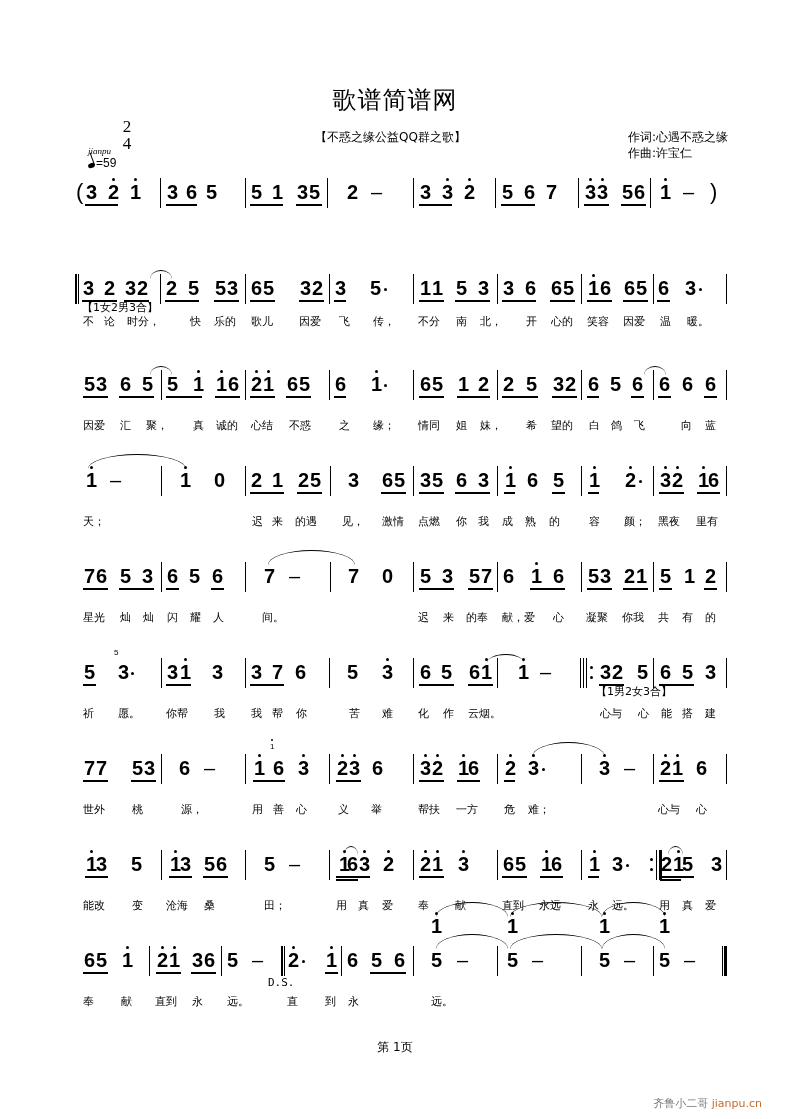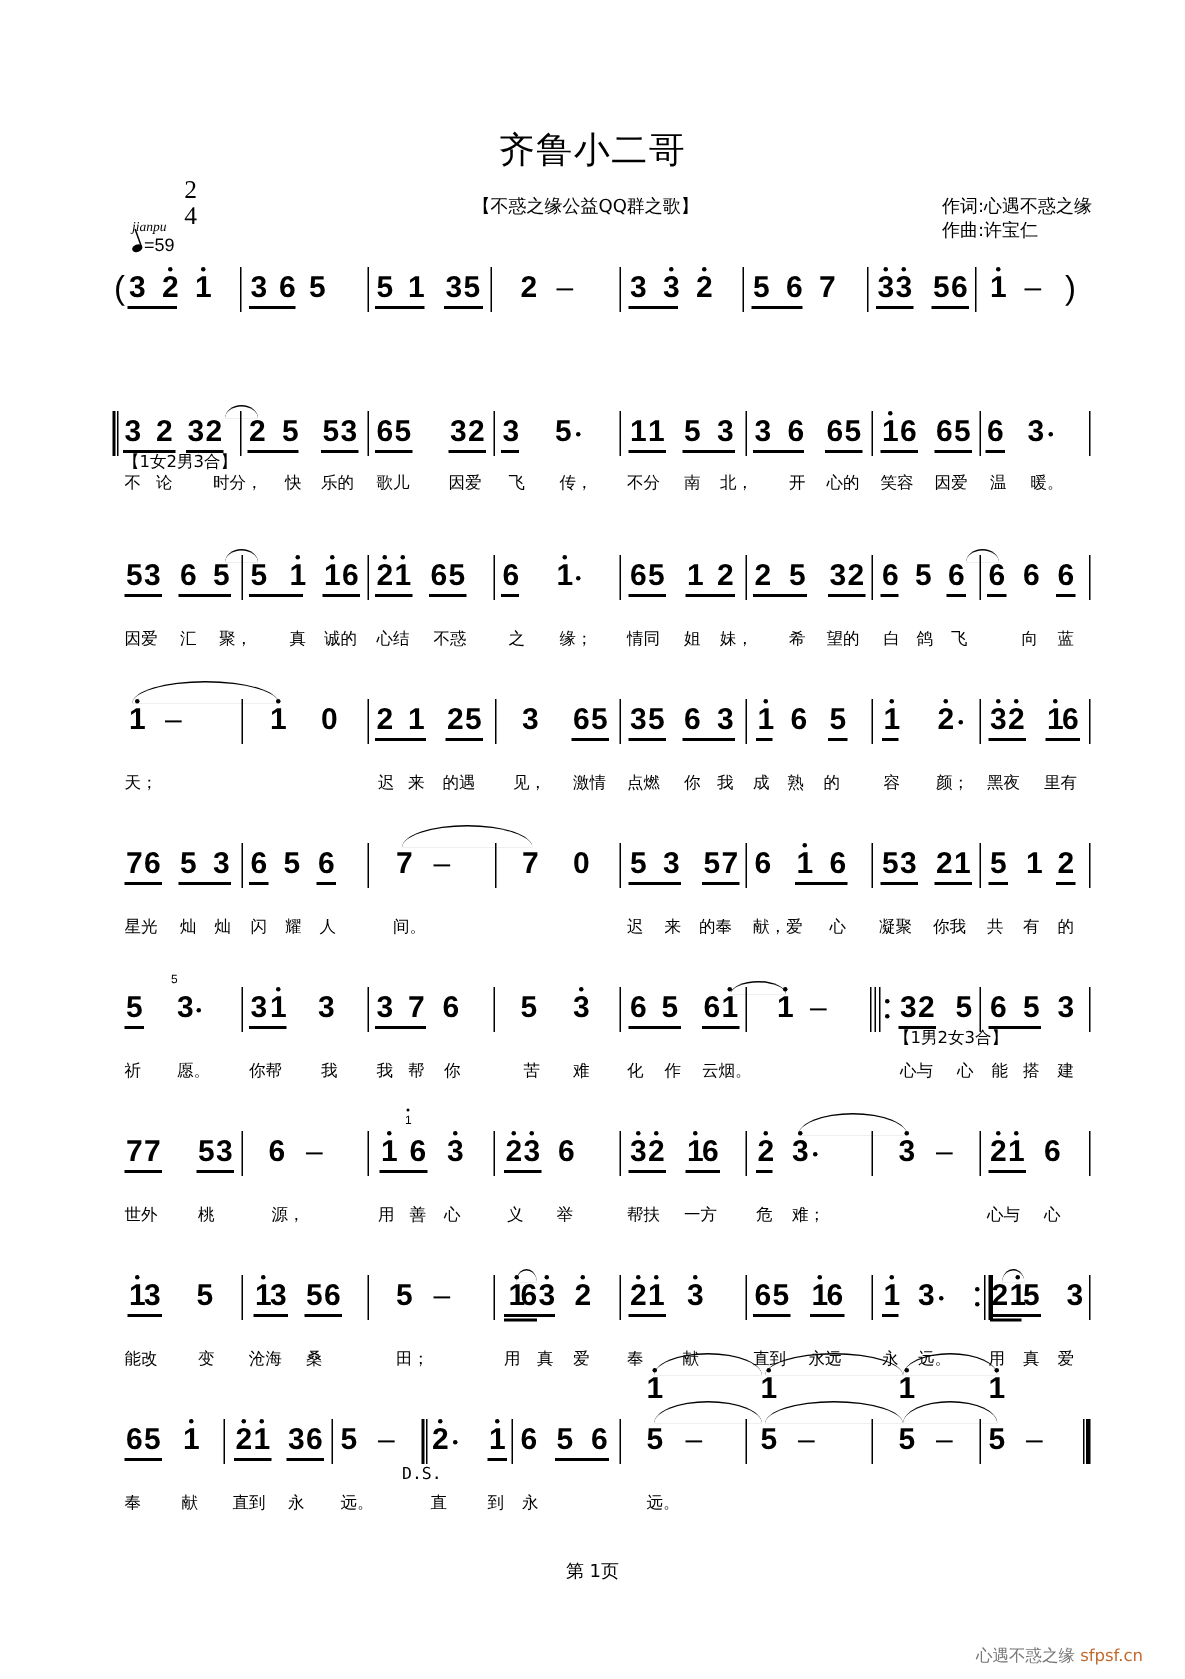--- a/index.html
+++ b/index.html
@@ -28,21 +28,21 @@
   .paren{position:absolute;font-size:22px;font-family:"Liberation Sans",sans-serif;top:-3px;}
   .footer{left:0;width:790px;top:1039px;text-align:center;font-size:12px;font-family:"DejaVu Sans",sans-serif;}
   .wm{right:28px;bottom:8px;font-size:11px;color:#777;font-family:"DejaVu Sans",sans-serif;}
   .wm .en{color:#c36a2d;}
   .ds{position:absolute;font-family:"DejaVu Sans Mono",monospace;font-size:11px;}
   .grace{position:absolute;font-size:8px;font-weight:normal;}
 </style>
 </head>
 <body>
 
-<div class="abs title">齐鲁小二哥</div>
+<div class="abs title">歌谱简谱网</div>
 <div class="abs subtitle">【不惑之缘公益QQ群之歌】</div>
 <div class="abs credits">
   <div>作词:心遇不惑之缘</div>
   <div>作曲:许宝仁</div>
 </div>
 <div class="abs timesig">
   <span class="line">2</span>
   <span class="line">4</span>
 </div>
 <div class="abs dyn">jianpu</div>
@@ -153,21 +153,21 @@
       <div class="ul" style="left: 455px; width: 35px; top: 22px;"></div>
       <div class="ul" style="left: 502px; width: 34px; top: 22px;"></div>
       <div class="ul" style="left: 550px; width: 25px; top: 22px;"></div>
       <div class="ul" style="left: 587px; width: 25px; top: 22px;"></div>
       <div class="ul" style="left: 623px; width: 25px; top: 22px;"></div>
       <div class="ul" style="left: 657px; width: 13px; top: 22px;"></div>
       <div class="slur" style="left: 150px; width: 22px; top: -8px; height: 8px;"></div>
       <div class="tag" style="left: 82px; top: 24px;">【1女2男3合】</div>
       <div class="lyr" style="left: 83px; top: 38px;">不</div>
       <div class="lyr" style="left: 104px; top: 38px;">论</div>
-      <div class="lyr" style="left: 142px; top: 38px;">时分，</div>
+      <div class="lyr" style="left: 127px; top: 38px;">时分，</div>
       <div class="lyr" style="left: 190px; top: 38px;">快</div>
       <div class="lyr" style="left: 214px; top: 38px;">乐的</div>
       <div class="lyr" style="left: 251px; top: 38px;">歌儿</div>
       <div class="lyr" style="left: 299px; top: 38px;">因爱</div>
       <div class="lyr" style="left: 339px; top: 38px;">飞</div>
       <div class="lyr" style="left: 373px; top: 38px;">传，</div>
       <div class="lyr" style="left: 418px; top: 38px;">不分</div>
       <div class="lyr" style="left: 456px; top: 38px;">南</div>
       <div class="lyr" style="left: 480px; top: 38px;">北，</div>
       <div class="lyr" style="left: 526px; top: 38px;">开</div>
@@ -681,15 +681,15 @@
       <div class="lyr" style="left: 227px;">远。</div>
       <div class="lyr" style="left: 287px;">直</div>
       <div class="lyr" style="left: 325px;">到</div>
       <div class="lyr" style="left: 348px;">永</div>
       <div class="lyr" style="left: 431px;">远。</div>
     </div>
   </div>
 
 <div class="abs footer">第 1页</div>
 <div class="abs wm">
-  <span>心遇不惑之缘</span>
-  <span class="en">sfpsf.cn</span>
+  <span>齐鲁小二哥</span>
+  <span class="en">jianpu.cn</span>
 </div>
 
 </body></html>

